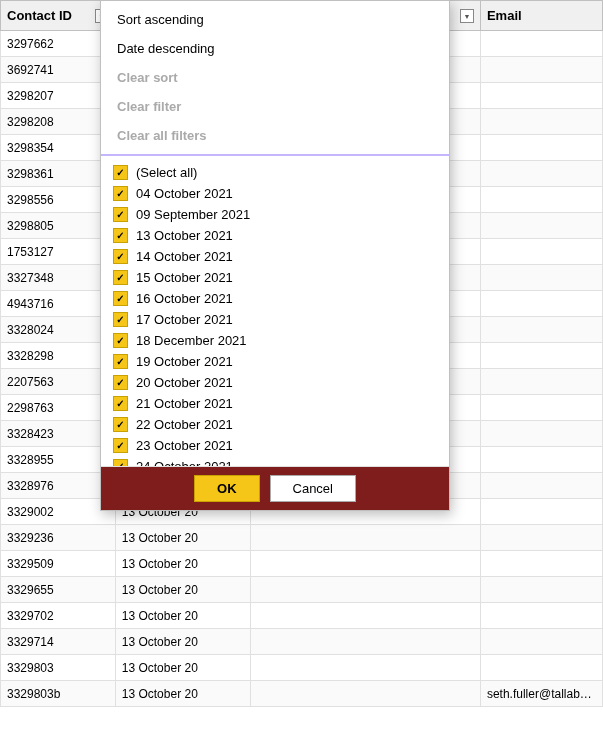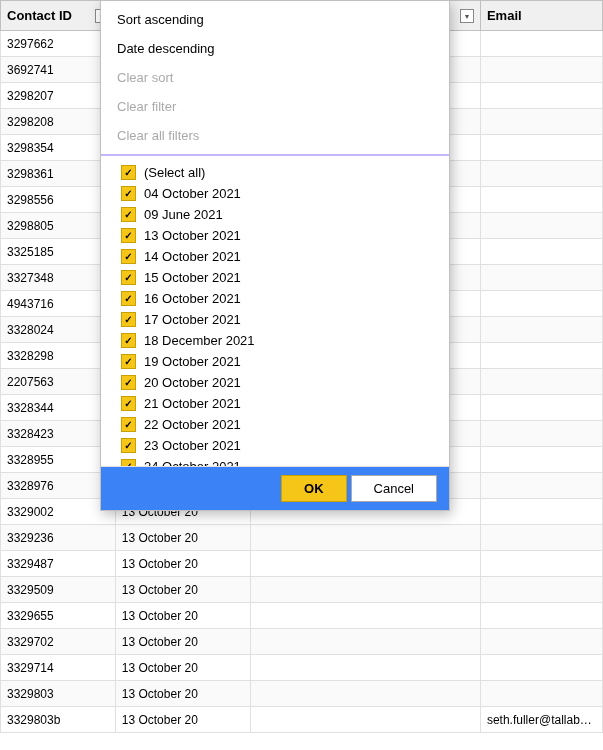--- a/index.html
+++ b/index.html
@@ -125,31 +125,32 @@
     .dropdown-menu-item {
       padding: 7px 16px;
       cursor: pointer;
       font-size: 13px;
       color: #000;
     }
 
     .dropdown-menu-item.disabled {
       color: #aaa;
       cursor: default;
+      font-weight: bold;
     }
 
     
     .filter-list-container {
       position: relative;
     }
 
     .filter-list {
       max-height: 310px;
       overflow-y: scroll;
-      padding: 6px 8px;
+      padding: 6px 0;
     }
 
     .filter-list::-webkit-scrollbar {
       width: 12px;
     }
 
     .filter-list::-webkit-scrollbar-track {
       background: #f0f0f0;
     }
 
@@ -181,25 +182,25 @@
     .checkbox::after {
       content: '✓';
       font-size: 10px;
       color: #000;
       font-weight: bold;
     }
 
     
     .dropdown-footer {
       display: flex;
-      justify-content: flex-end;
+      justify-content: center;
       padding: 8px 12px;
-      gap: 4px;
+      gap: 10px;
       border-top: 1px solid #e0e0e0;
-      background: #3b82f6;
+      background: #7f1d1d;
     }
 
     .btn {
       padding: 5px 22px;
       font-size: 13px;
       cursor: pointer;
       border: 1px solid #aaa;
       font-family: inherit;
     }
 
@@ -289,21 +290,21 @@
           <td></td>
           <td></td>
         </tr>
         <tr>
           <td>3298805</td>
           <td>13 October 20</td>
           <td></td>
           <td></td>
         </tr>
         <tr>
-          <td>3325185</td>
+          <td>1753127</td>
           <td>13 October 20</td>
           <td></td>
           <td></td>
         </tr>
         <tr>
           <td>3327348</td>
           <td>13 October 20</td>
           <td></td>
           <td></td>
         </tr>
@@ -325,21 +326,21 @@
           <td></td>
           <td></td>
         </tr>
         <tr>
           <td>2207563</td>
           <td>13 October 20</td>
           <td></td>
           <td></td>
         </tr>
         <tr>
-          <td>3328344</td>
+          <td>2298763</td>
           <td>13 October 20</td>
           <td></td>
           <td></td>
         </tr>
         <tr>
           <td>3328423</td>
           <td>13 October 20</td>
           <td></td>
           <td></td>
         </tr>
@@ -356,26 +357,20 @@
           <td></td>
         </tr>
         <tr>
           <td>3329002</td>
           <td>13 October 20</td>
           <td></td>
           <td></td>
         </tr>
         <tr>
           <td>3329236</td>
-          <td>13 October 20</td>
-          <td></td>
-          <td></td>
-        </tr>
-        <tr>
-          <td>3329487</td>
           <td>13 October 20</td>
           <td></td>
           <td></td>
         </tr>
         <tr>
           <td>3329509</td>
           <td>13 October 20</td>
           <td></td>
           <td></td>
         </tr>
@@ -425,21 +420,21 @@
       <div class="filter-item">
             <span class="checkbox"></span>
             <span>(Select all)</span>
           </div>
           <div class="filter-item">
             <span class="checkbox"></span>
             <span>04 October 2021</span>
           </div>
           <div class="filter-item">
             <span class="checkbox"></span>
-            <span>09 June 2021</span>
+            <span>09 September 2021</span>
           </div>
           <div class="filter-item">
             <span class="checkbox"></span>
             <span>13 October 2021</span>
           </div>
           <div class="filter-item">
             <span class="checkbox"></span>
             <span>14 October 2021</span>
           </div>
           <div class="filter-item">

